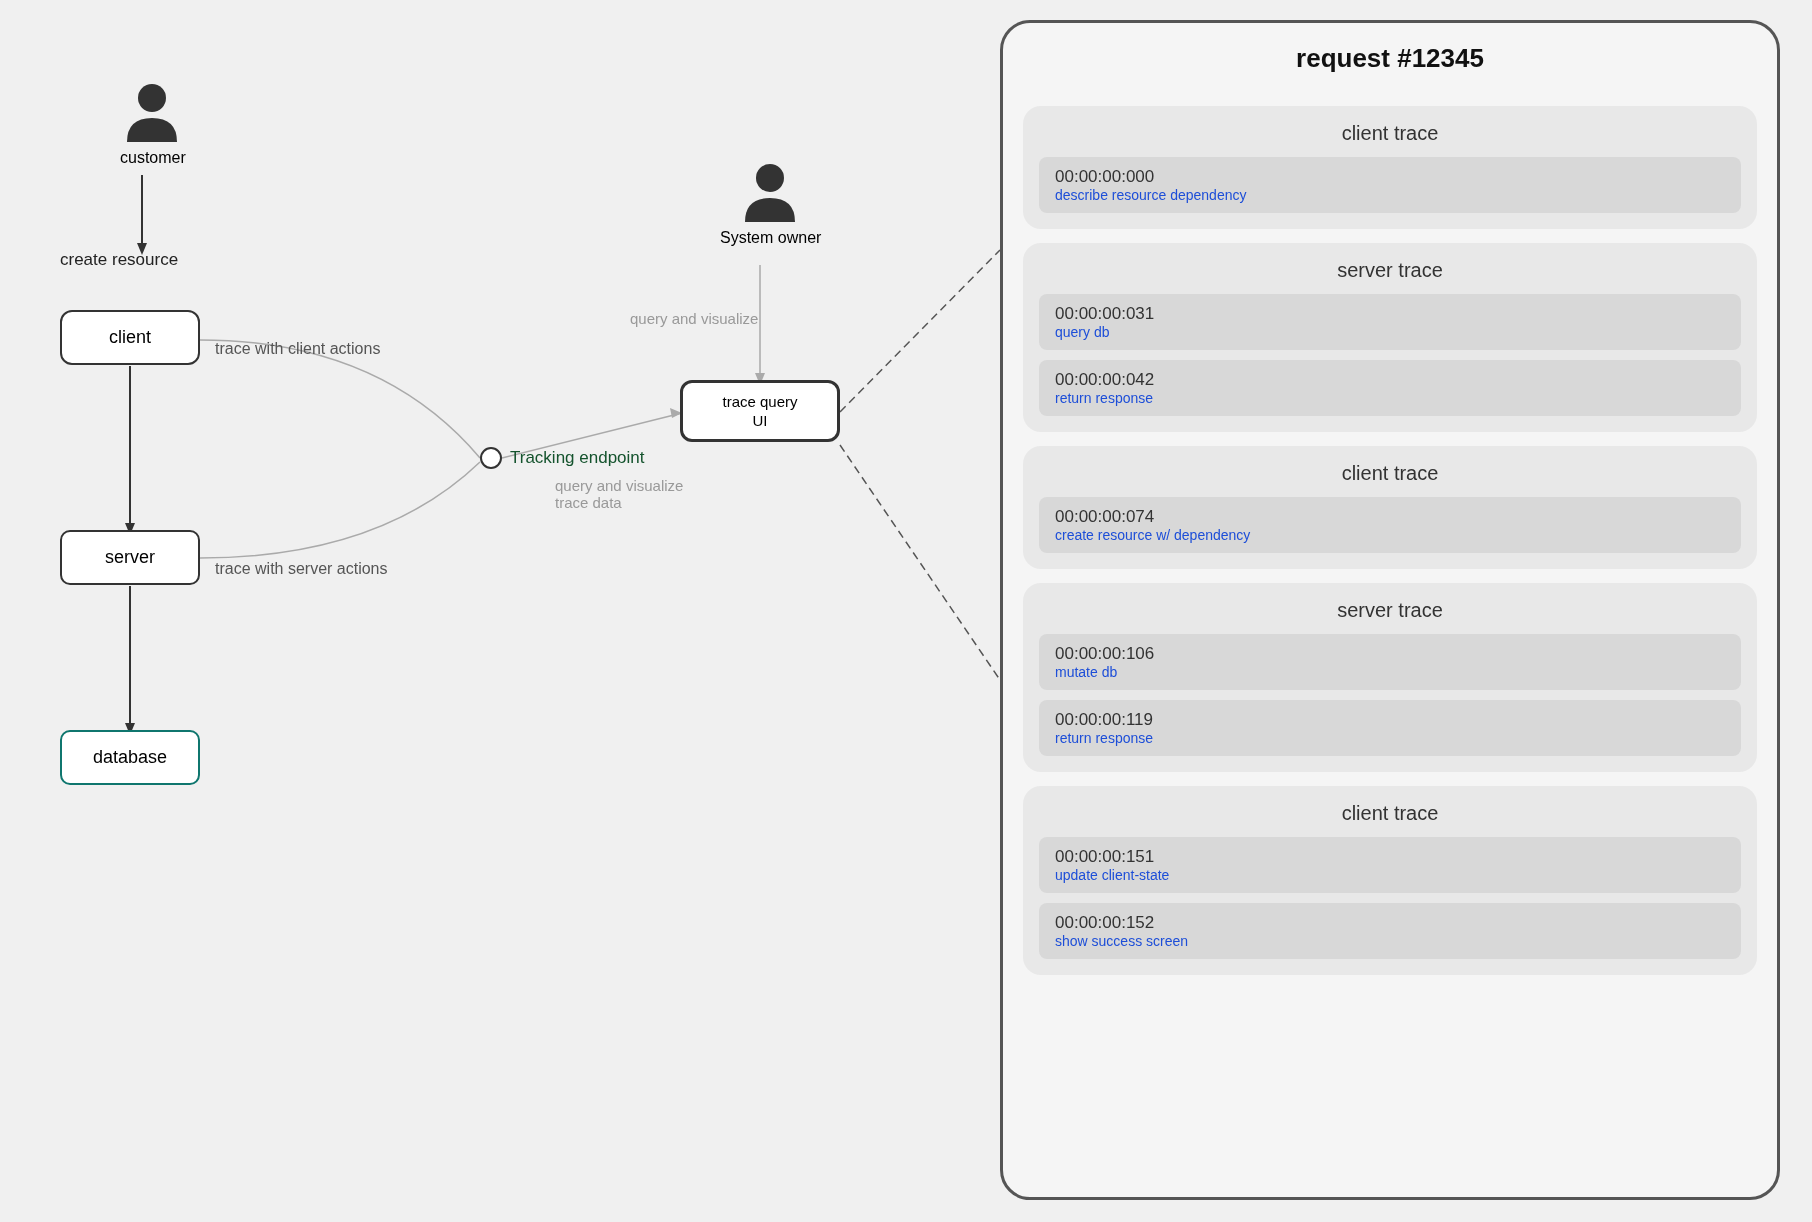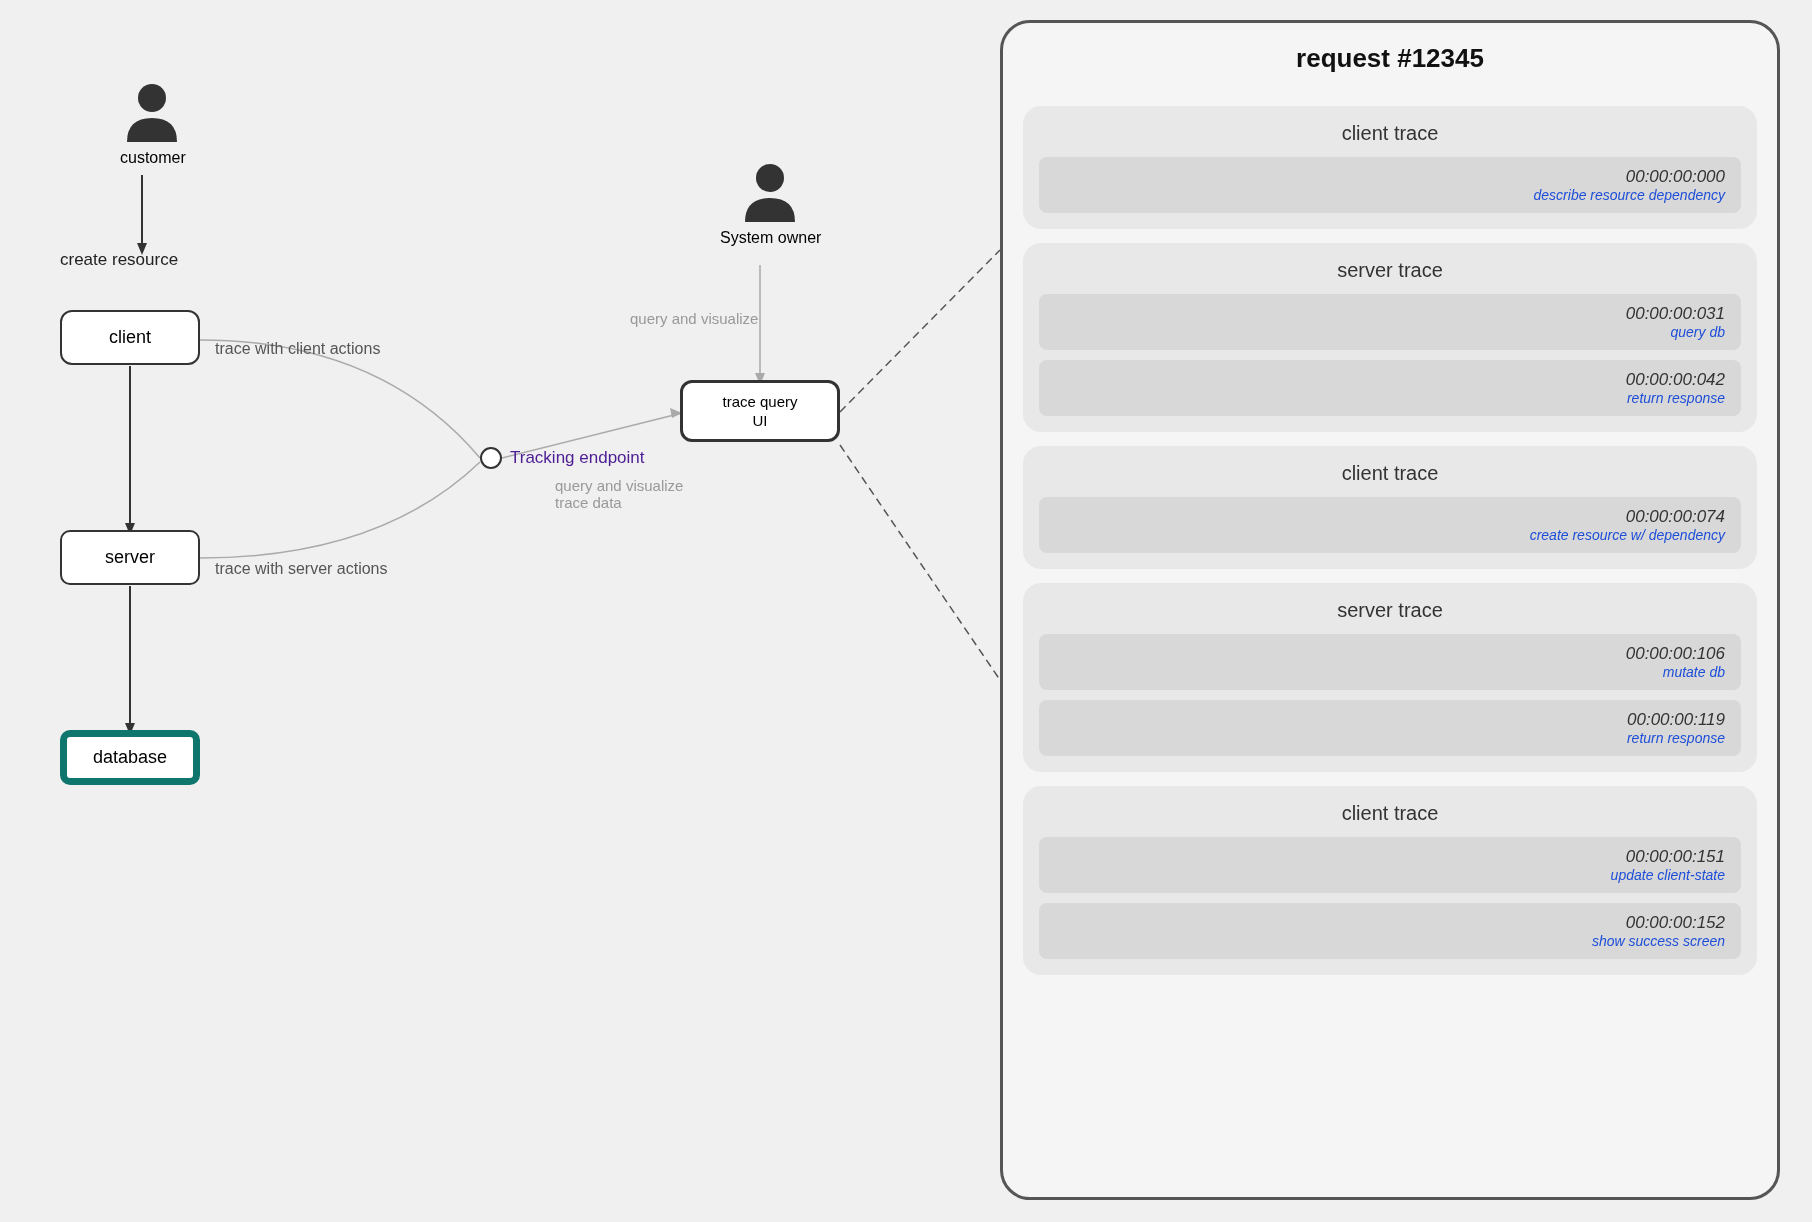--- a/index.html
+++ b/index.html
@@ -83,21 +83,21 @@
       font-size: 16px;
       color: #555;
     }
 
     .database-box {
       position: absolute;
       left: 60px;
       top: 730px;
       width: 140px;
       height: 55px;
-      border: 7px solid #0f766e;
+      border: 2px solid #0f766e;
       border-radius: 10px;
       background: #fff;
       display: flex;
       align-items: center;
       justify-content: center;
       font-size: 18px;
     }
 
     
     .tracking-endpoint {
@@ -111,21 +111,21 @@
     .circle-endpoint {
       width: 22px;
       height: 22px;
       border: 2px solid #333;
       border-radius: 50%;
       background: #fff;
       flex-shrink: 0;
     }
     .tracking-label {
       font-size: 17px;
-      color: #4c1d95;
+      color: #14532d;
     }
 
     
     .system-owner-icon {
       position: absolute;
       left: 720px;
       top: 160px;
       text-align: center;
     }
 
@@ -190,22 +190,21 @@
       font-size: 20px;
       color: #333;
       margin-bottom: 12px;
     }
 
     .trace-item {
       background: #d8d8d8;
       border-radius: 8px;
       padding: 10px 16px;
       margin-bottom: 10px;
-      text-align: right;
-      font-style: italic;
+      text-align: left;
     }
     .trace-item:last-child {
       margin-bottom: 0;
     }
 
     .trace-time {
       font-size: 17px;
       color: #333;
     }
     .trace-desc {

